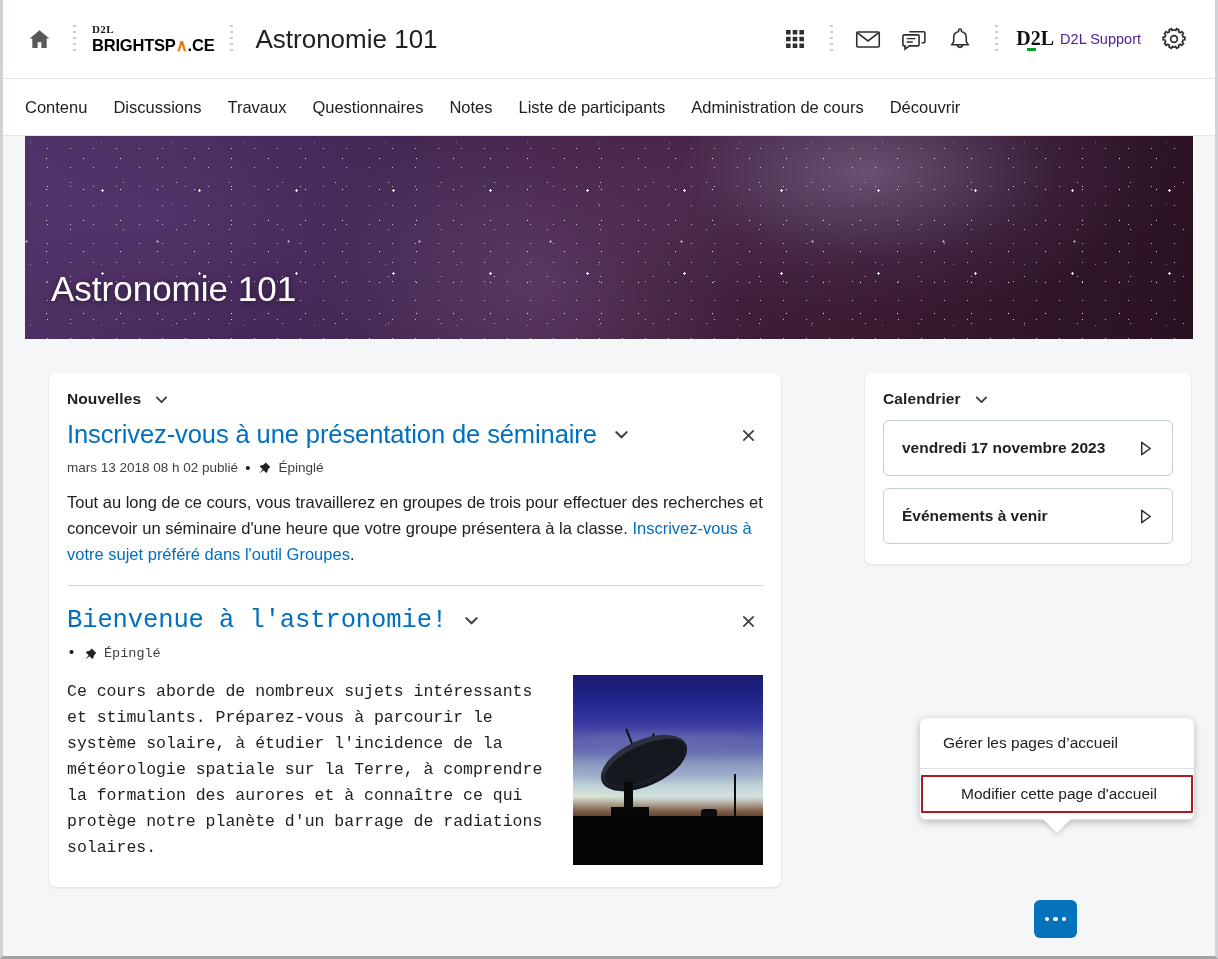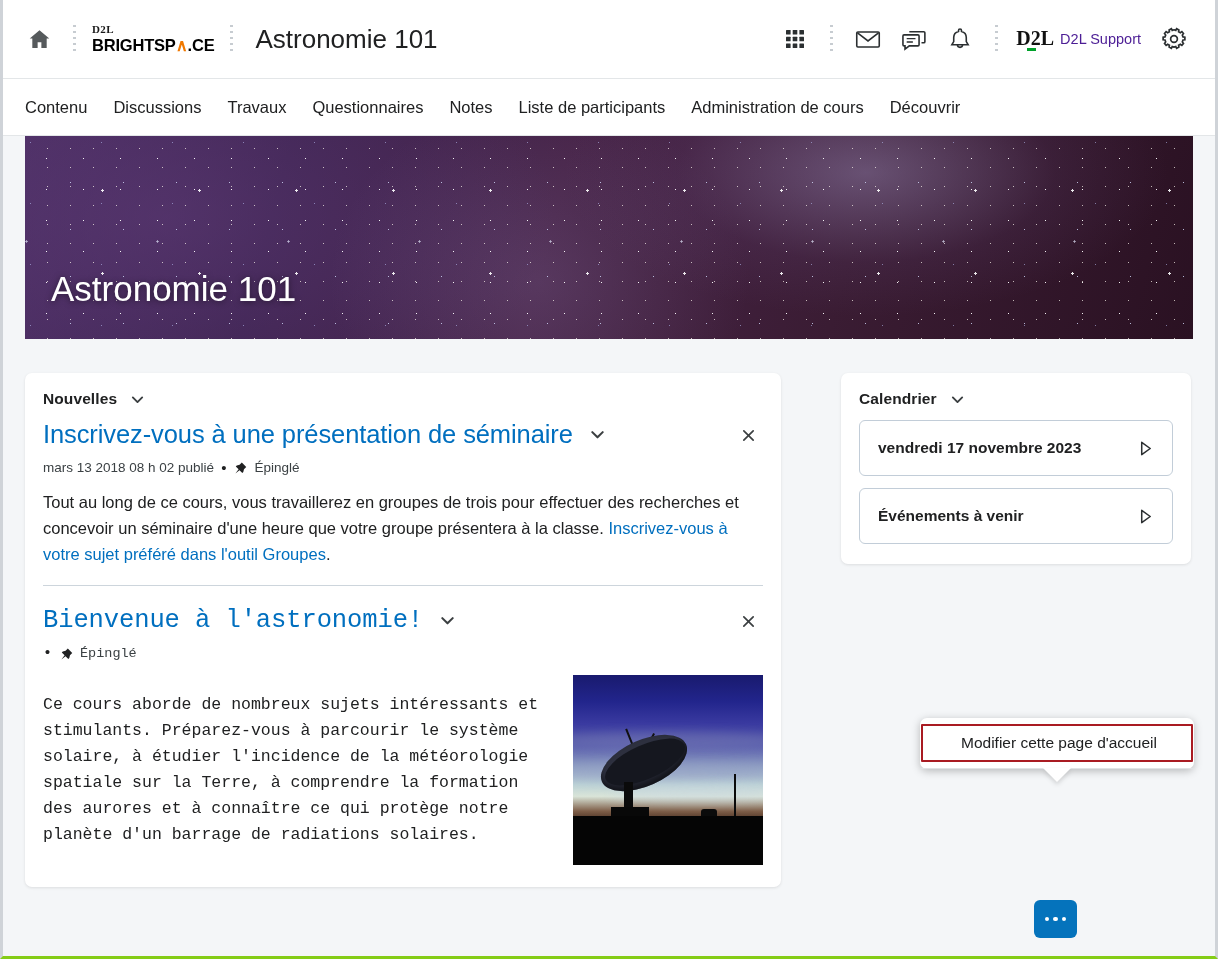--- a/index.html
+++ b/index.html
@@ -8,21 +8,21 @@
     font-family: "Liberation Sans", sans-serif;
     background: #ffffff;
     overflow: hidden;
   }
   .viewport {
     position: relative;
     width: 1218px; height: 959px;
     background: #f4f6f8;
     border-left: 3px solid #cfd3d8;
     border-right: 3px solid #cfd3d8;
-    border-bottom: 3px solid #84cc16;
+    border-bottom: 3px solid #a3a3a3;
     overflow: hidden;
   }
 
   
   .topbar {
     height: 79px;
     background: #ffffff;
     border-bottom: 1px solid #e3e6e8;
     display: flex;
     align-items: center;
@@ -159,20 +159,21 @@
     gap: 60px;
     align-items: flex-start;
   }
   .col-left { width: 756px; flex: none; }
   .col-right { width: 350px; flex: none; }
 
   .card {
     background: #ffffff;
     border-radius: 7px;
     box-shadow: 0 1px 3px rgba(0,0,0,0.10);
+    margin-left: 24px;
   }
 
   .widget-head {
     display: flex; align-items: center;
     padding: 17px 18px 8px 18px;
   }
   .widget-title {
     font-size: 15.5px; font-weight: 700; color: #202122;
     letter-spacing: .1px;
   }
@@ -575,20 +576,21 @@
                 </svg>
             </span>
           </div>
         </div>
       </div>
     </div>
 
   </div>
 
   <div class="menu">
+    <div class="menu-item">Gérer les pages d’accueil</div>
     <div class="menu-item-wrap-hl">
       <div class="menu-item highlight">Modifier cette page d'accueil</div>
     </div>
     <div class="menu-caret"></div>
   </div>
 
   <div class="fab">
     <i></i>
     <i></i>
     <i></i>

